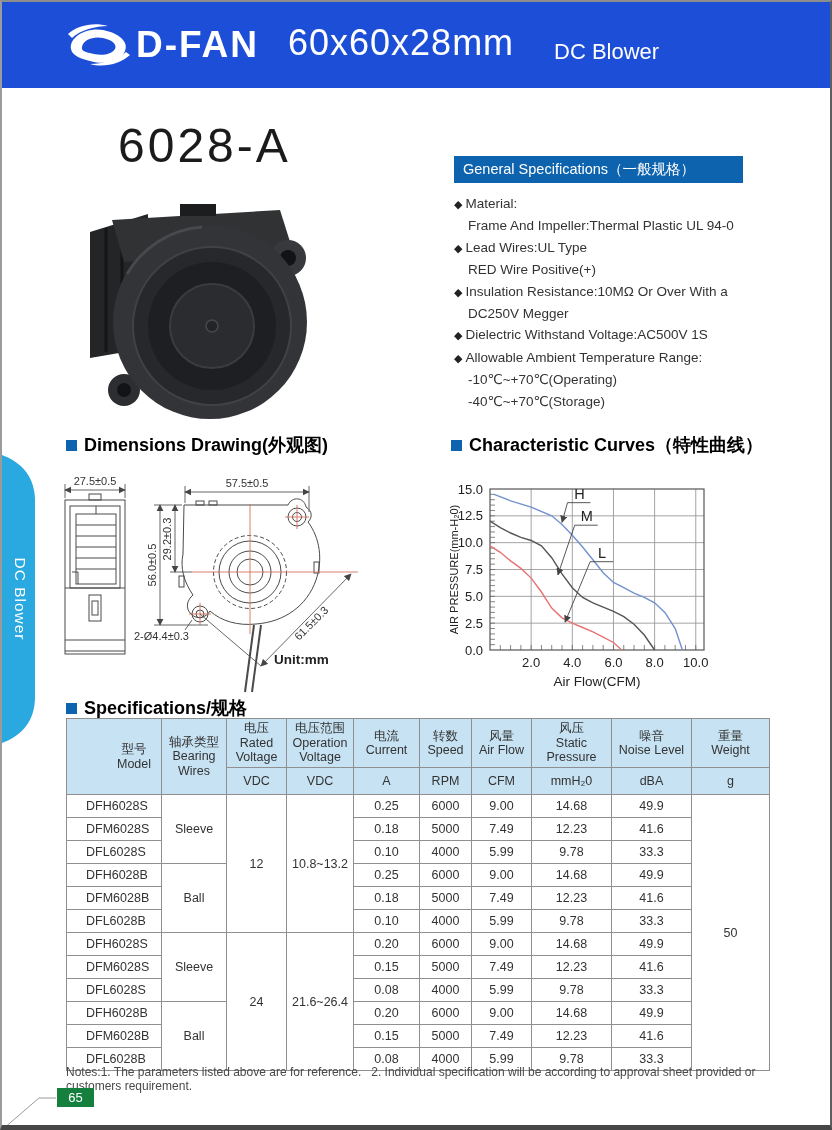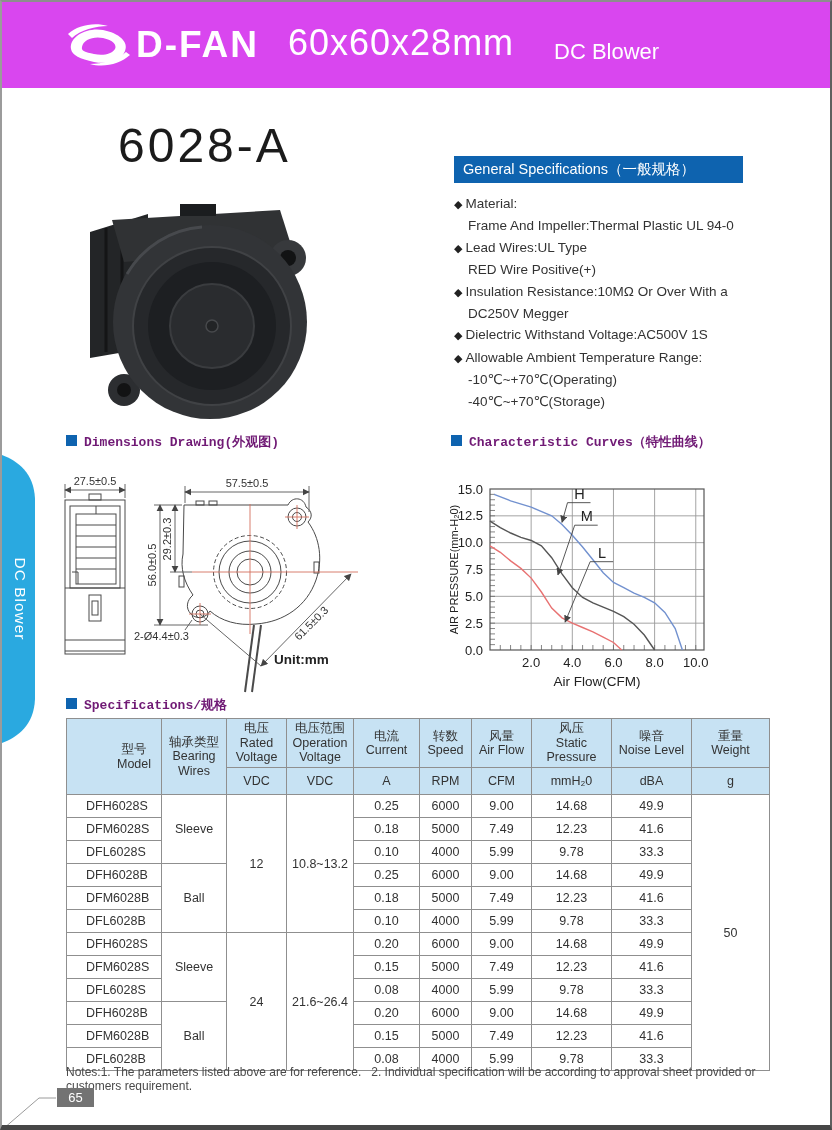--- a/index.html
+++ b/index.html
@@ -1,49 +1,49 @@
 <!DOCTYPE html>
 <html><head>
 <meta charset="utf-8">
 <style>
   html,body{margin:0;padding:0;background:#fff;}
   .page{position:relative;width:832px;height:1130px;background:#fff;
         font-family:"Liberation Sans","DejaVu Sans",sans-serif;overflow:hidden;
         border-top:2px solid #8d8d8d;border-left:2px solid #9b9b9b;border-right:2px solid #5f5f5f;
         border-bottom:5px solid #474747;box-sizing:border-box;}
-  .banner{position:absolute;left:0;top:0;width:828px;height:86px;background:#d946ef;}
+  .banner{position:absolute;left:0;top:0;width:828px;height:86px;background:#1d4ed8;}
   .logo-swoosh{position:absolute;left:64px;top:20px;}
   .logo-text{position:absolute;left:134px;top:22px;color:#fff;font-size:37px;font-weight:bold;letter-spacing:2px;}
   .size-text{position:absolute;left:286px;top:20px;color:#fff;font-size:36px;letter-spacing:1px;}
   .type-text{position:absolute;left:552px;top:37px;color:#fff;font-size:22px;}
   .model-title{position:absolute;left:116px;top:116px;font-size:48px;color:#1b1b1b;letter-spacing:3px;}
   .photo{position:absolute;left:80px;top:192px;}
   .gs-header{position:absolute;left:452px;top:154px;width:289px;height:27px;background:#0e63af;
              color:#fff;font-size:14.5px;line-height:27px;padding-left:9px;box-sizing:border-box;}
   .gs-list{position:absolute;left:452px;top:191px;width:340px;font-size:13.5px;color:#333;}
   .gs-line{line-height:21.4px;white-space:nowrap;}
   .gs-line .cont{padding-left:14px;}
   .diamond{font-size:11px;margin-right:3px;color:#222;}
-  .sec{position:absolute;font-size:13px;font-weight:bold;color:#701a75;font-family:Liberation Mono, monospace;}
+  .sec{position:absolute;font-size:18px;font-weight:bold;color:#000000;}
   .sec .sq{display:inline-block;width:11px;height:11px;background:#0e63af;margin-right:7px;}
   .sec-dim{left:64px;top:431px;}
   .sec-cur{left:449px;top:431px;}
   .sec-spec{left:64px;top:694px;}
   .drawing{position:absolute;left:56px;top:452px;}
   .chart{position:absolute;left:446px;top:448px;}
   .spec-table{position:absolute;left:64px;top:716px;border-collapse:collapse;table-layout:fixed;}
   .spec-table th,.spec-table td{border:1px solid #8f8f8f;font-weight:normal;font-size:12.5px;color:#333;
       text-align:center;padding:0;overflow:hidden;}
   .spec-table thead th{background:#c7e2f3;}
   .spec-table th div{line-height:14.5px;}
   .spec-table tr.units th{height:26px;}
   .spec-table tbody td{height:22px;background:#fff;}
   .spec-table td.model{text-align:left;padding-left:19px;}
   .notes{position:absolute;left:64px;top:1063px;width:740px;font-size:12px;color:#4a4a4a;white-space:pre-wrap;}
-  .page-num{position:absolute;left:55px;top:1086px;width:37px;height:19px;background:#737373;color:#fff;
+  .page-num{position:absolute;left:55px;top:1086px;width:37px;height:19px;background:#15803d;color:#fff;
             font-size:13px;text-align:center;line-height:19px;}
   .website{position:absolute;left:100px;top:1144px;font-size:14px;color:#6b6b6b;}
   .corner{position:absolute;left:0;top:1077px;}
   .side-tab{position:absolute;left:0;top:452px;width:36px;height:290px;}
   .side-label{position:absolute;top:50%;left:50%;transform:translate(-50%,-50%) rotate(90deg);
               color:#fff;font-size:15.5px;white-space:nowrap;letter-spacing:1px;}
 </style>
 </head>
 <body>
 

